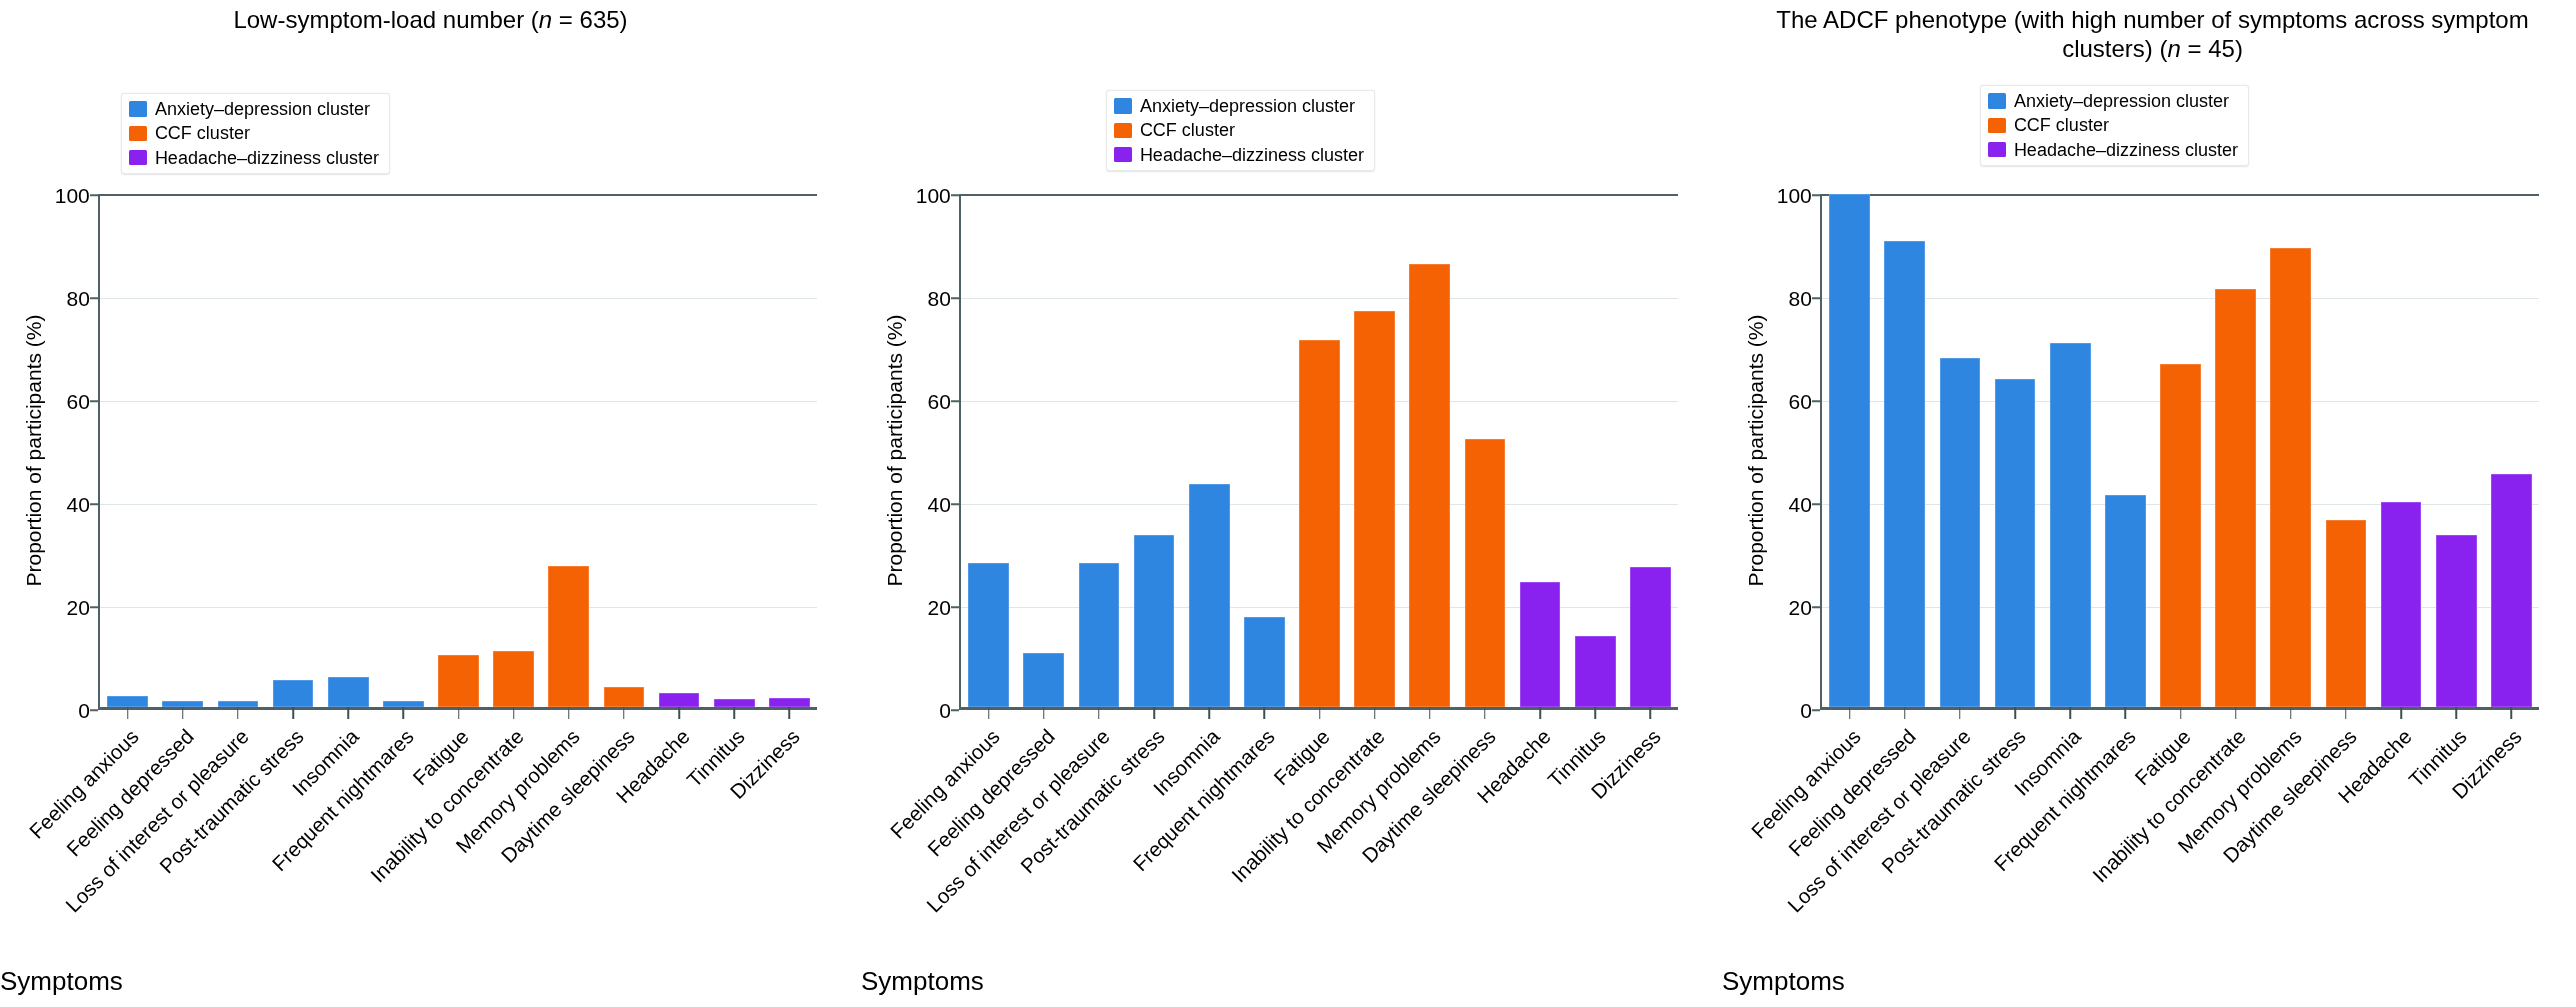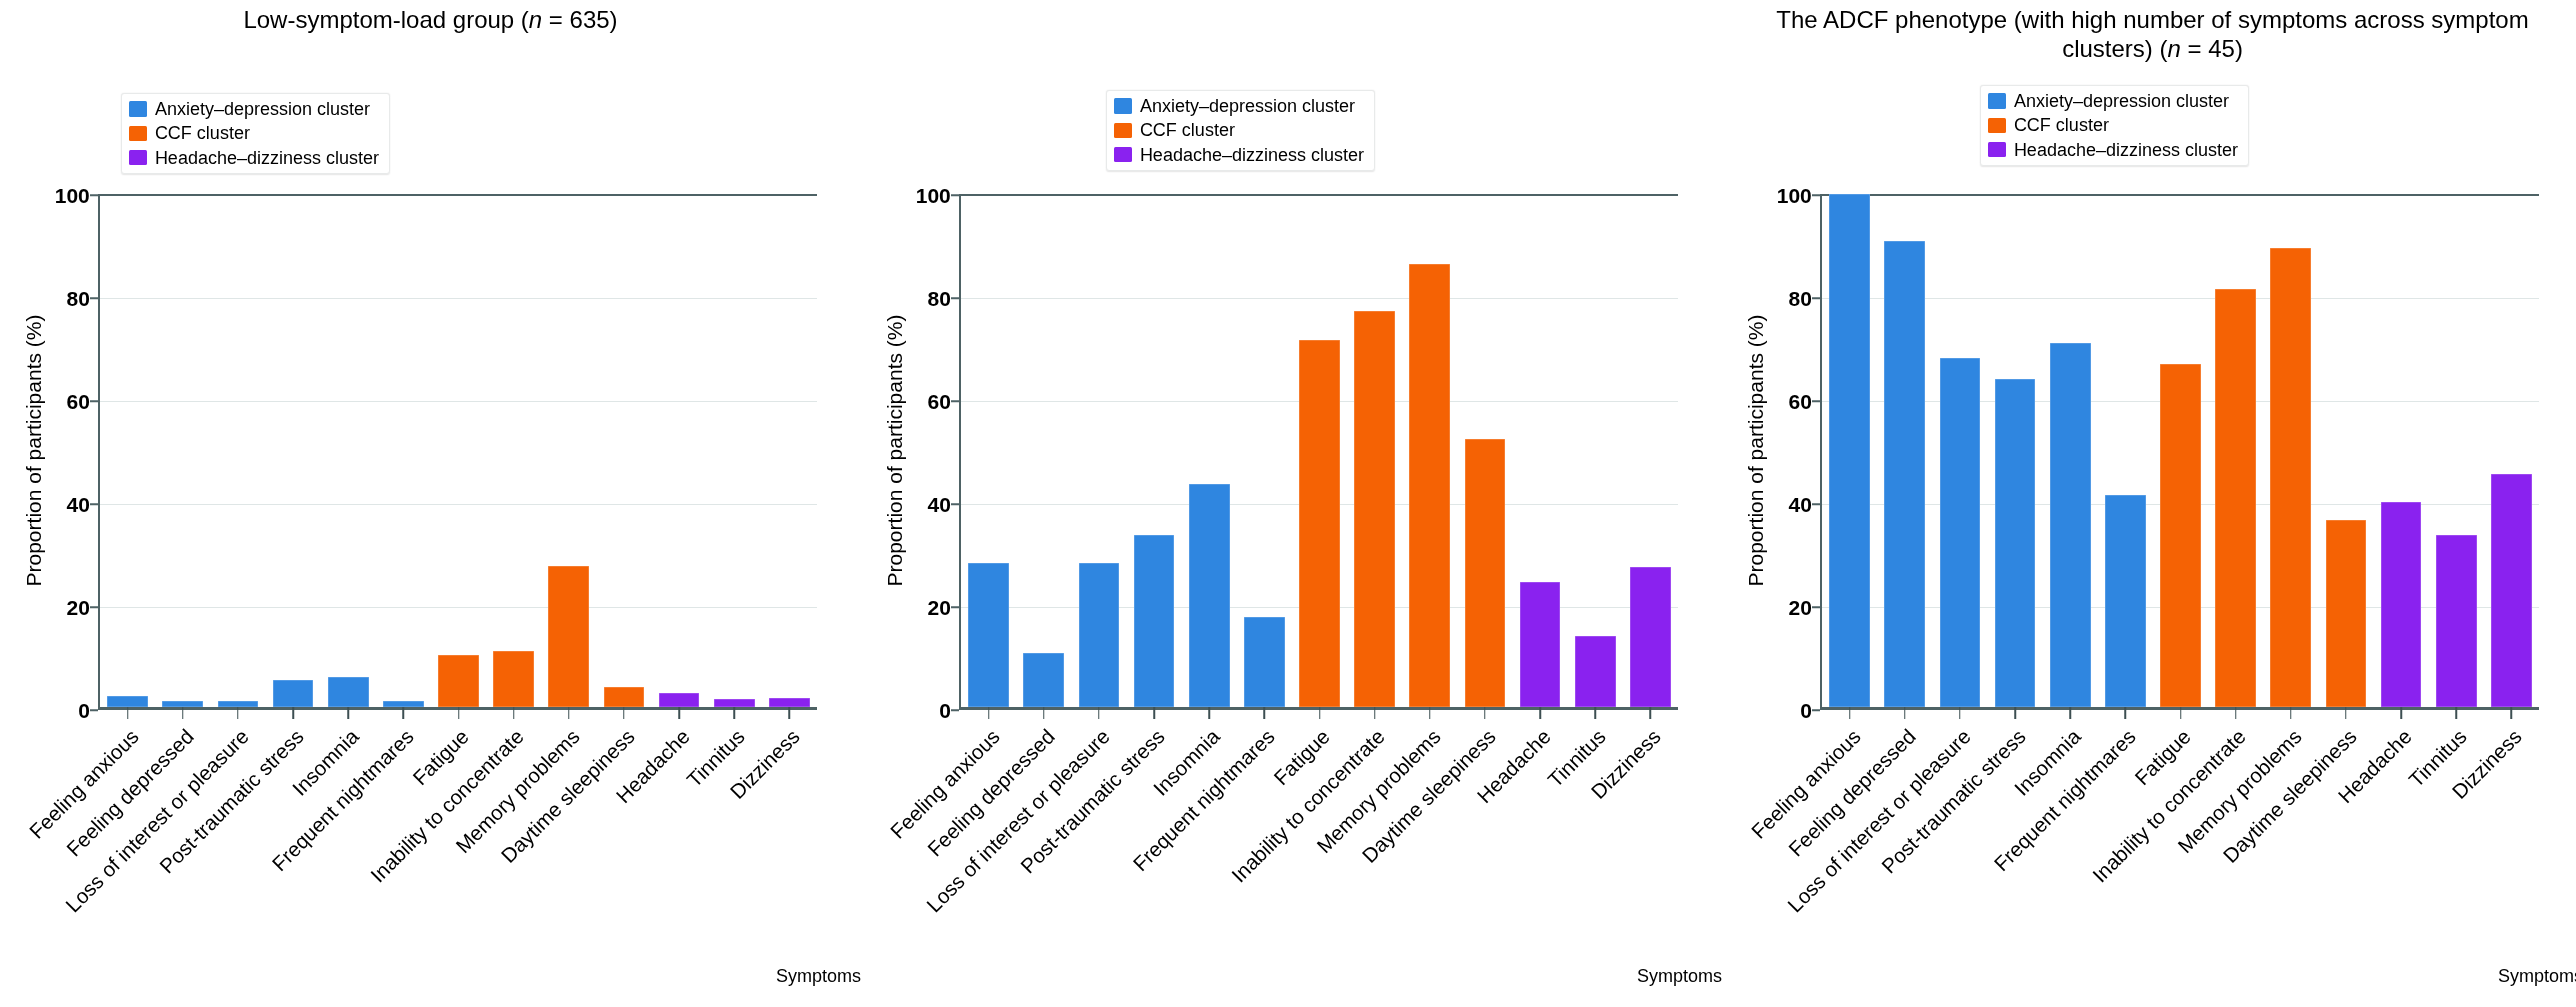--- a/index.html
+++ b/index.html
@@ -32,55 +32,54 @@
   .plot{position:absolute;box-sizing:border-box;}
   .axes{position:absolute;left:0;top:0;right:0;bottom:0;}
   .gridline{position:absolute;left:0;right:0;height:1px;background:#dfe6e6;}
   .gridline.top{background:#4e6265;height:2.1px;}
   .axis-y{position:absolute;left:0;top:0;bottom:0;width:2.1px;background:#4e6265;}
   .axis-x{position:absolute;left:0;right:0;bottom:0;height:2.6px;background:#4e6265;}
   .ytick-label{
     position:absolute;right:calc(100% + 8.2px);
     font-size:21px;line-height:1;transform:translateY(-50%);
     white-space:nowrap;
-    font-weight:bold;
   }
   .ytick-mark{position:absolute;right:100%;width:8.2px;height:1.5px;background:#4e6265;transform:translateY(-50%);}
 
   .bars{position:absolute;left:2.1px;right:0;top:0;bottom:2.6px;display:flex;align-items:flex-end;}
   .barslot{flex:1 1 0;height:100%;display:flex;align-items:flex-end;justify-content:center;position:relative;}
   .bar{width:74%;border-radius:0;}
 
   .xtick{position:absolute;bottom:-11.3px;left:50%;width:1.5px;height:11.3px;background:#3d4f52;transform:translateX(-50%);}
 
   .xlabels{position:absolute;left:2.1px;right:0;height:0;}
   .xlab{
     position:absolute;top:0;
     font-size:20.6px;line-height:1;white-space:nowrap;
     transform-origin:right top;
     transform:rotate(-45deg) translate(-7.2px,-2.1px);
     text-align:right;
   }
 
   .axis-title-x{
-    position:absolute;text-align:right;font-size:18px;left:0;right:0;
+    position:absolute;text-align:left;font-size:26px;left:0;right:0;
   }
   .axis-title-y{
     position:absolute;font-size:21px;white-space:nowrap;
     transform-origin:left top;transform:rotate(-90deg);
   }
 </style>
 </head>
 <body>
 
 <div class="figure">
 
   <div class="panel">
     <div class="panel-title">
-      <span>Low-symptom-load group (</span><i>n</i><span> = 635)</span>
+      <span>Low-symptom-load number (</span><i>n</i><span> = 635)</span>
     </div>
 
     <div class="legend" style="left:121px;top:93px;">
       <div class="legend-row">
         <span class="swatch" style="background:#2f86e0;"></span>
         <span class="legend-label">Anxiety–depression cluster</span>
       </div>
       <div class="legend-row">
         <span class="swatch" style="background:#f56204;"></span>
         <span class="legend-label">CCF cluster</span>

